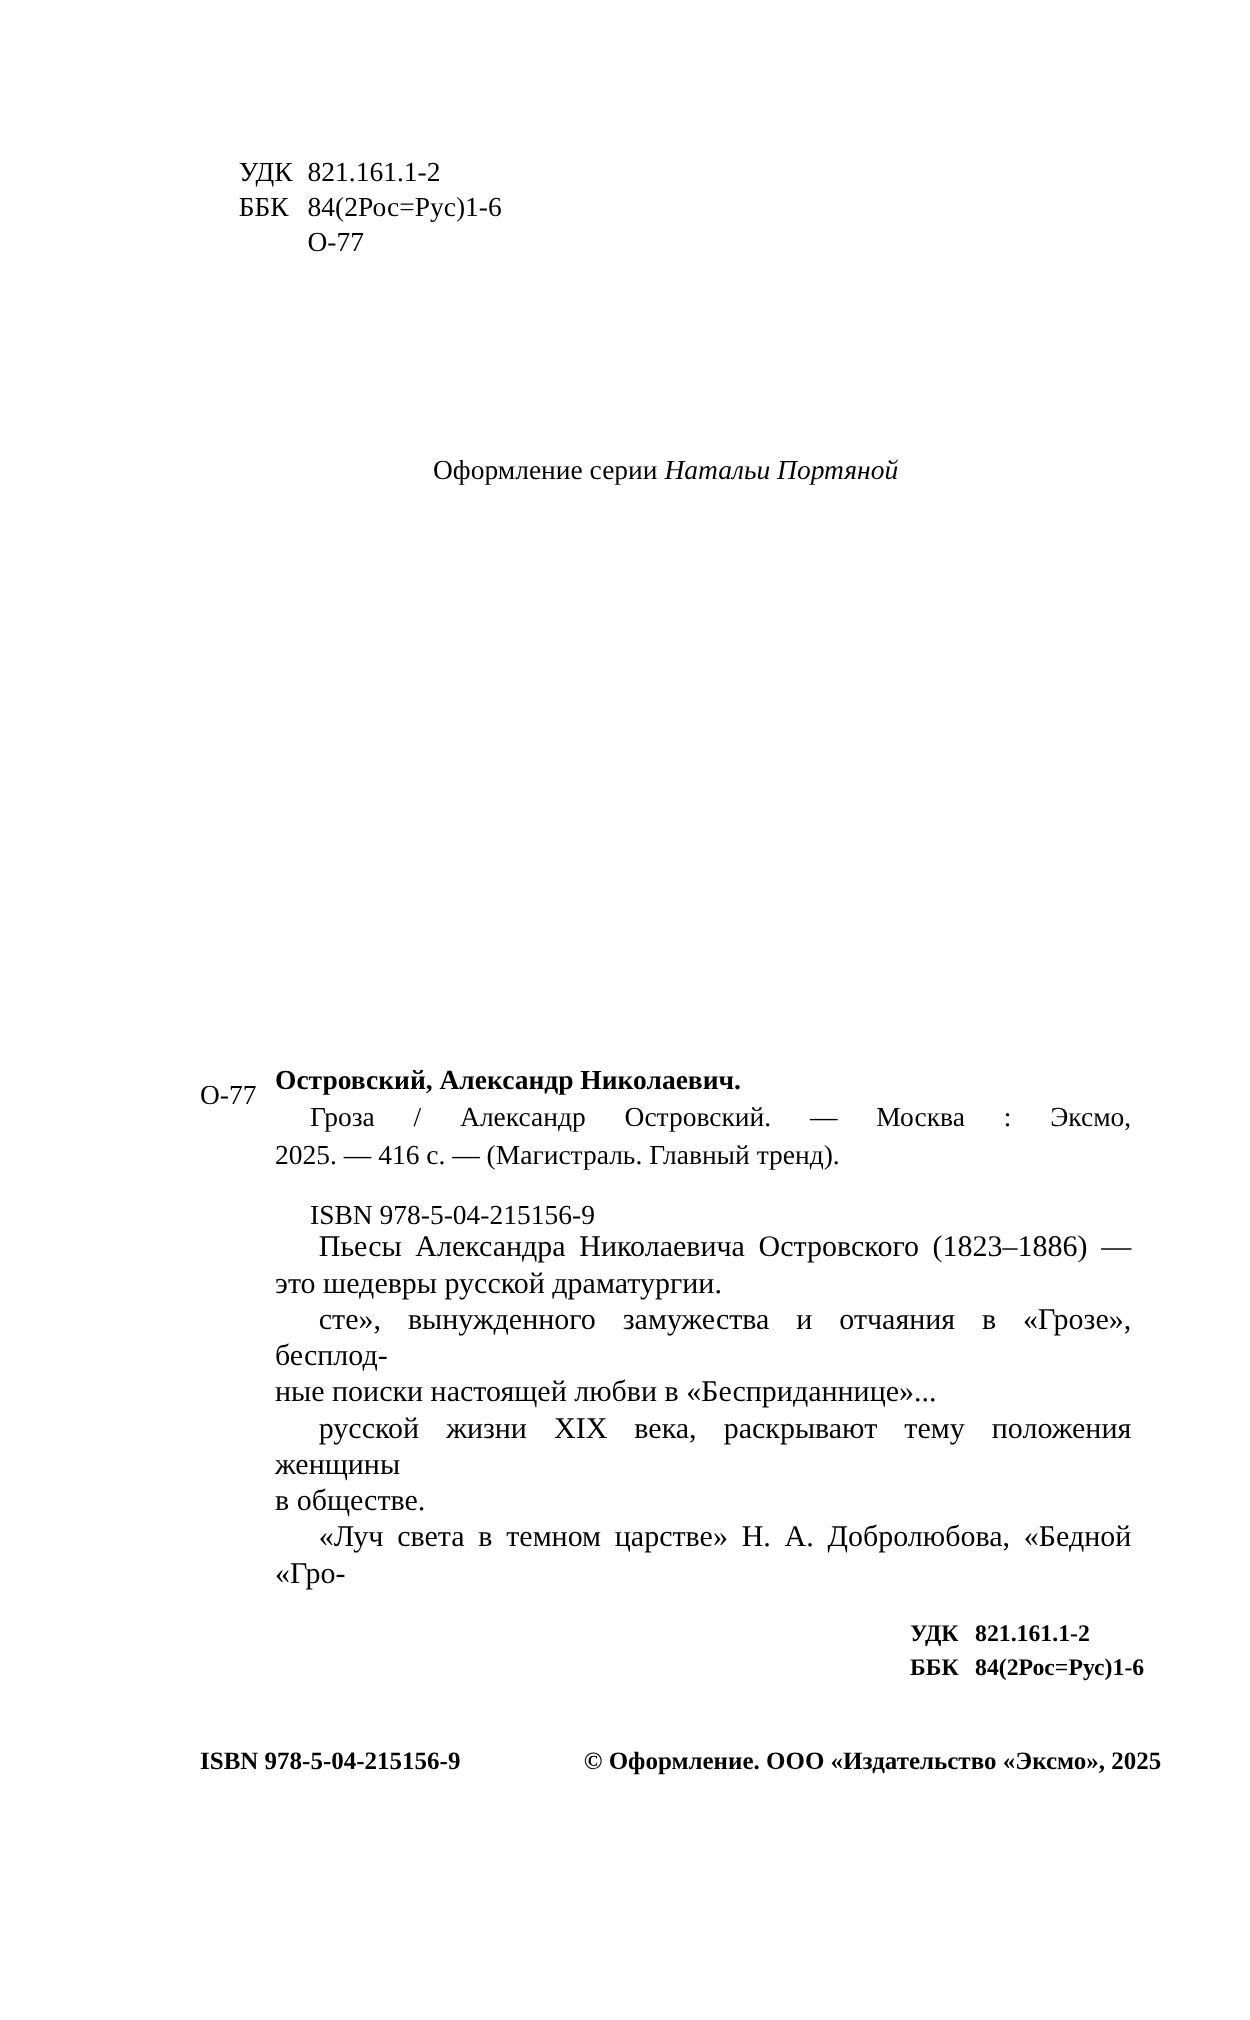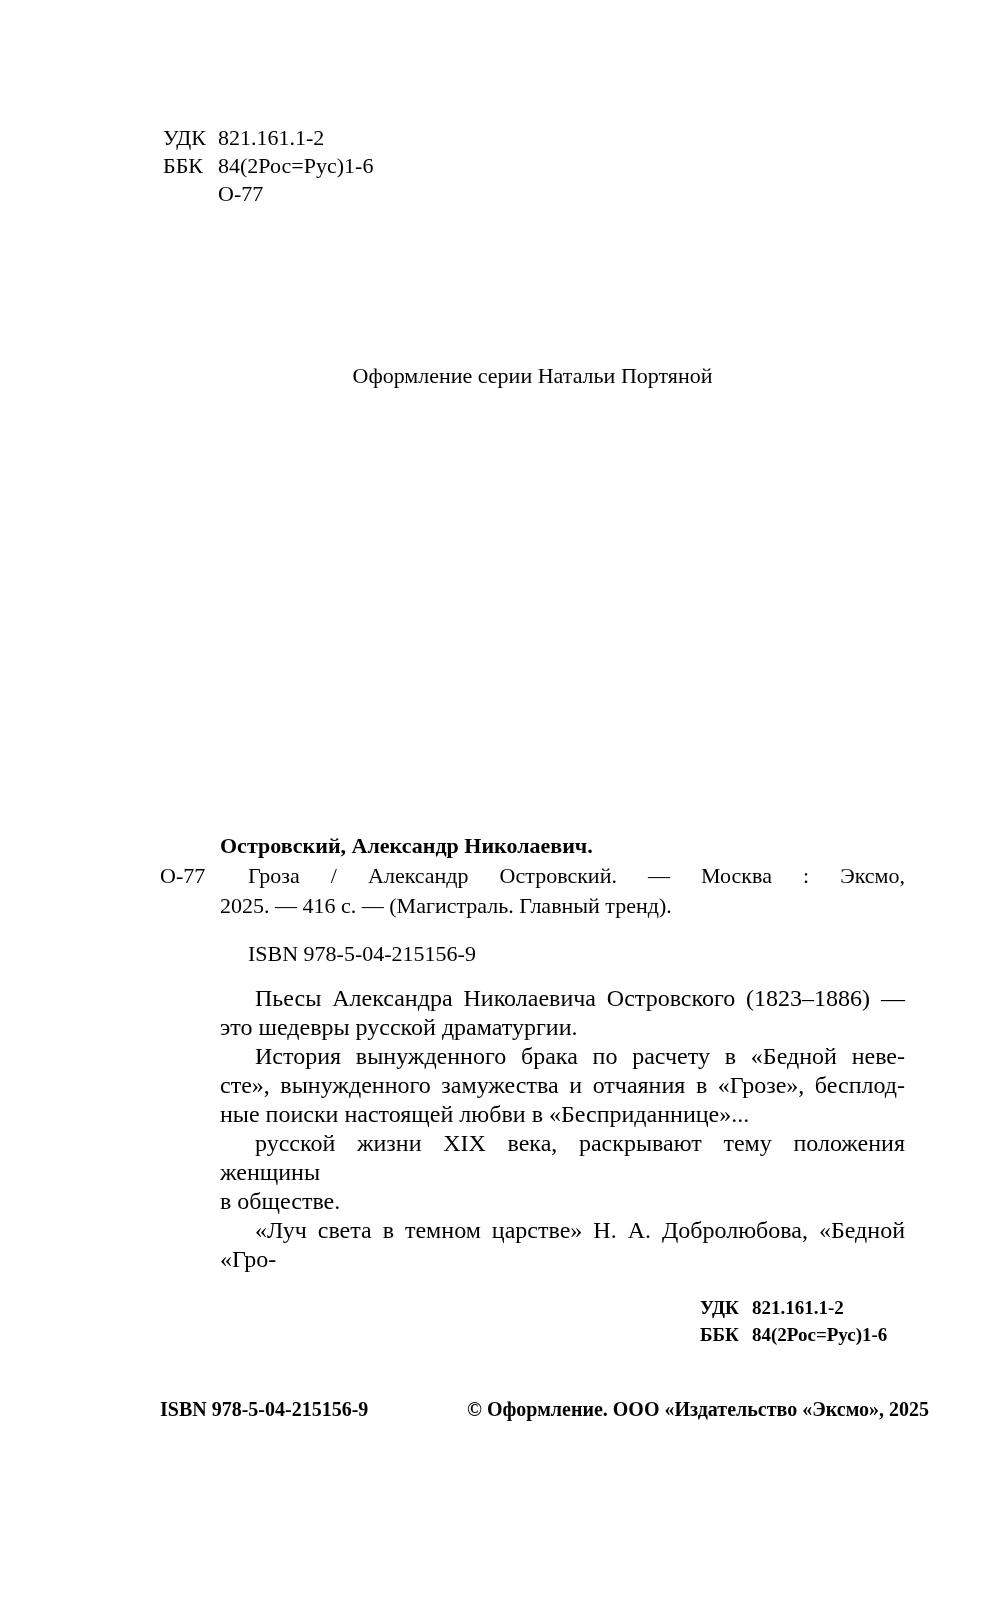--- a/index.html
+++ b/index.html
@@ -14,45 +14,45 @@
   }
 
   
   .top-codes {
     position: absolute;
     left: 163px;
     top: 124px;
     font-size: 22px;
     line-height: 28px;
   }
-  .code-row { display: flex; }
+  .code-row { display: flex; margin-left: 28px; }
   .code-row .code-label { width: 55px; }
 
   
   .series-note {
     position: absolute;
     left: 160px;
     top: 362px;
     width: 745px;
     text-align: center;
     font-size: 22px;
     line-height: 28px;
   }
-  .series-note .designer { }
+  .series-note .designer { font-style: italic; }
 
   
   .bib-entry {
     position: absolute;
     left: 220px;
     top: 831px;
     width: 685px;
     font-size: 22px;
     line-height: 30px;
   }
-  .bib-author { font-weight: bold; }
+  .bib-author { font-weight: bold; margin-top: 18px; }
   .bib-record { position: relative; }
   .bib-code {
     position: absolute;
     left: -60px;
     top: 0;
   }
   .bib-isbn { margin-top: 18px; padding-left: 28px; }
 
   
   .jlines .tline { text-align: justify; text-align-last: justify; }
@@ -131,21 +131,20 @@
     <span class="bib-code" style="top:30px;">О-77</span>
     <div class="bib-isbn">ISBN 978-5-04-215156-9</div>
   </div>
 
   <div class="annotation">
     <div class="para jlines">
         <div class="tline">Пьесы Александра Николаевича Островского (1823–1886) —</div>
         <div class="tline">это шедевры русской драматургии.</div>
       </div>
     <div class="para jlines">
-        <div class="tline">История вынужденного брака по расчету в «Бедной неве-</div>
         <div class="tline">сте», вынужденного замужества и отчаяния в «Грозе», бесплод-</div>
         <div class="tline">ные поиски настоящей любви в «Бесприданнице»...</div>
       </div>
     <div class="para jlines">
         <div class="tline">русской жизни XIX века, раскрывают тему положения женщины</div>
         <div class="tline">в обществе.</div>
       </div>
     <div class="para jlines">
         <div class="tline">«Луч света в темном царстве» Н. А. Добролюбова, «Бедной «Гро-</div>
       </div>

